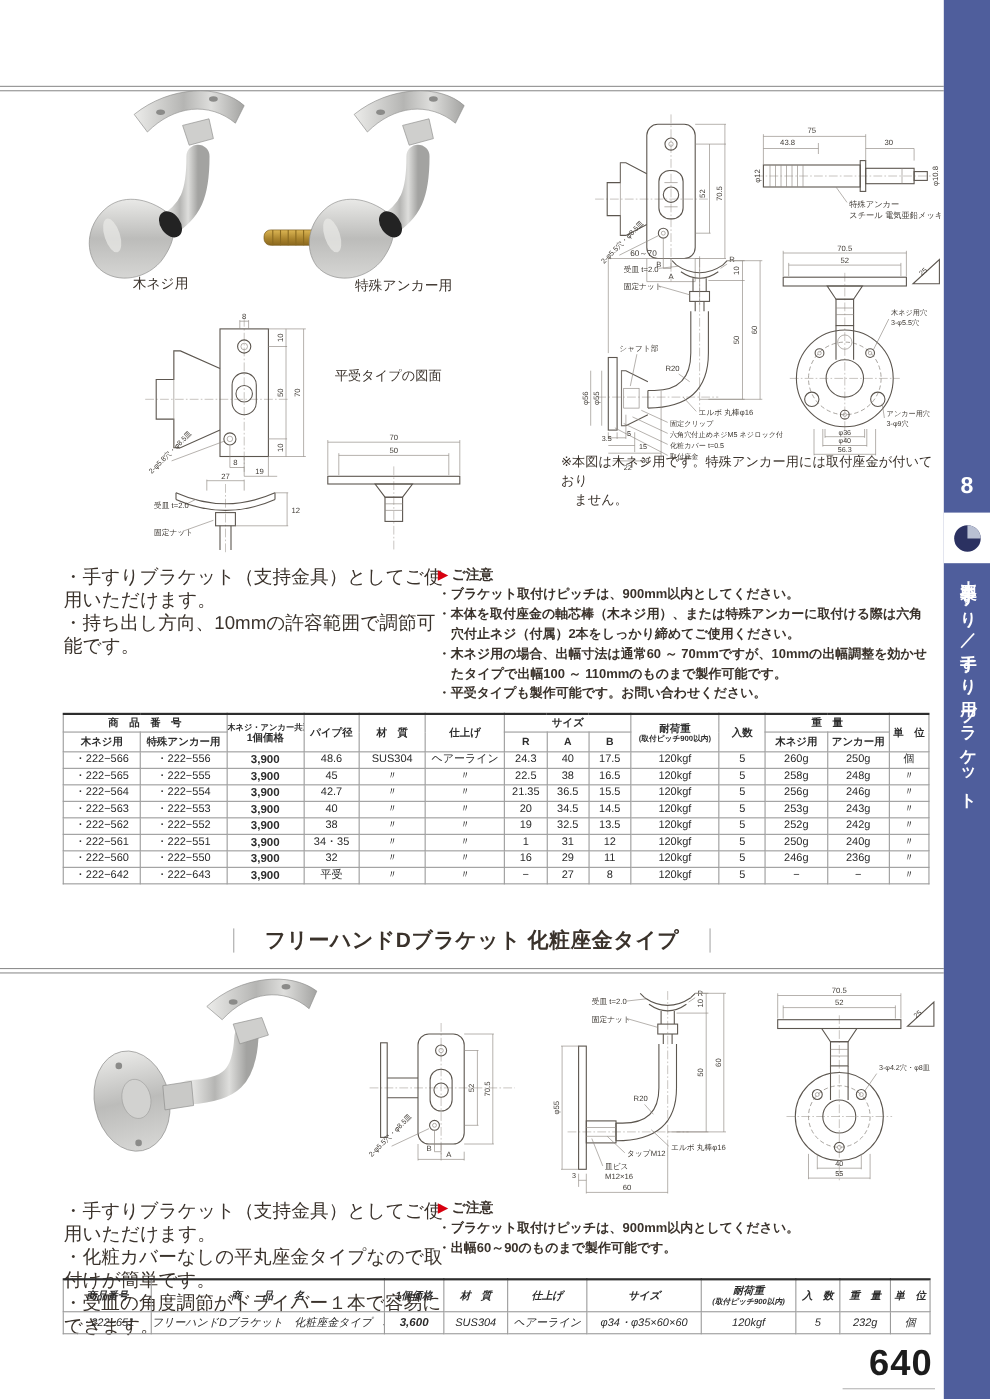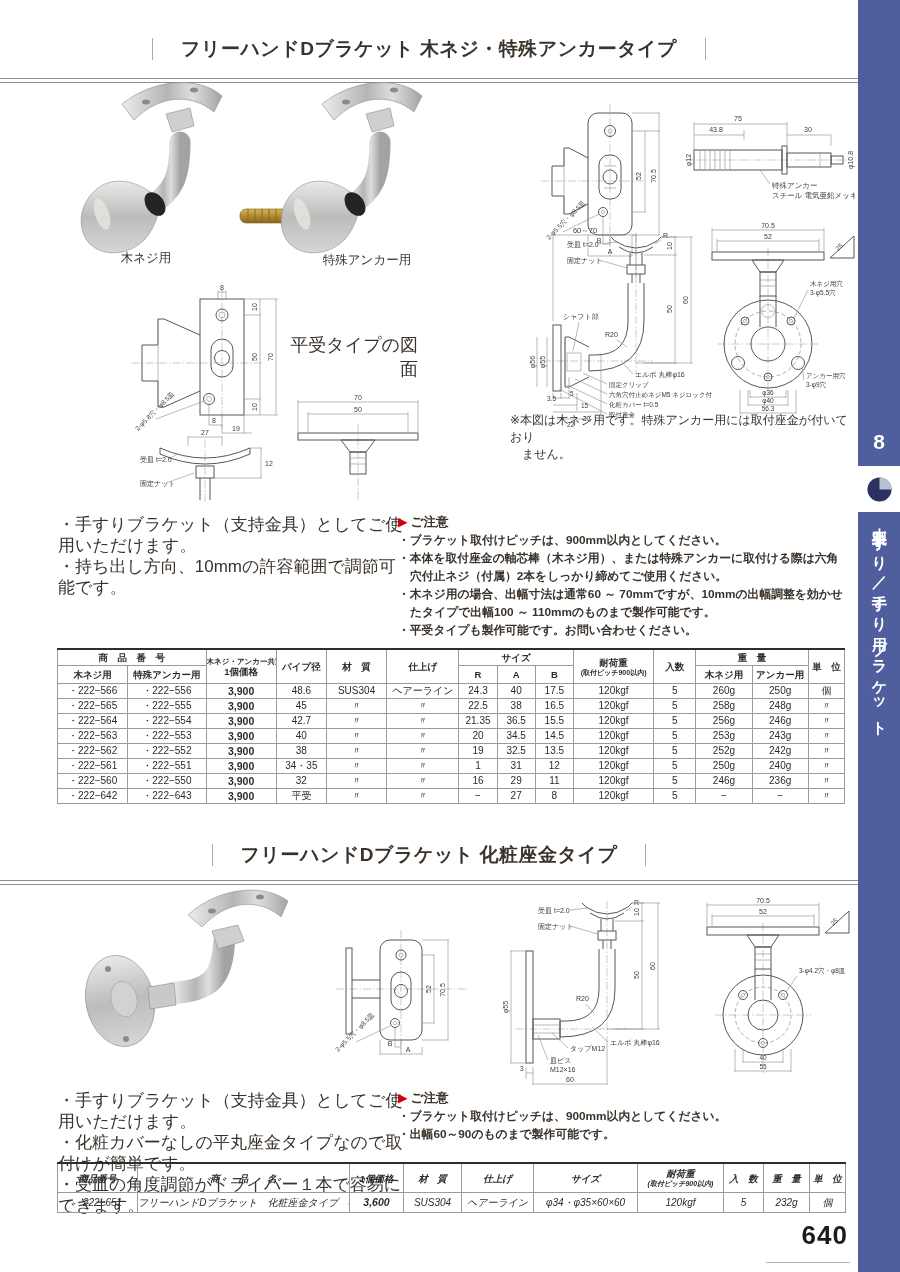--- a/index.html
+++ b/index.html
@@ -23,21 +23,21 @@
   th{font-size:9.5px;font-weight:bold;color:#2d2d2d;line-height:11px;}
   td{font-size:10px;color:#2b2b2b;line-height:14px;}
   .t1 tbody td{height:14px;}
   .t1 thead tr:first-child th{height:15px;}
   .t1 thead tr:last-child th{height:17px;}
   .t2 thead th{height:28px;}
   .t2 tbody td{height:19px;line-height:19px;}
   .sub{display:block;font-size:7.5px;line-height:9px;font-weight:bold;}
   .mainln{display:block;font-size:9.5px;line-height:11px;}
   .b{font-weight:bold;font-size:10.5px;}
-  .num640{font-size:26px;font-weight:bold;color:#1c1c1c;letter-spacing:1px;text-align:right;}
+  .num640{font-size:33px;font-weight:bold;color:#1c1c1c;letter-spacing:1px;text-align:right;}
   .band{background:#4f5e9c;}
   .tab8{color:#fff;font-size:21px;font-weight:bold;text-align:center;}
   .notch{background:#fff;display:flex;align-items:center;justify-content:center;}
   .vwrap{display:flex;justify-content:center;}
   .vtext{writing-mode:vertical-rl;text-orientation:upright;color:#fff;font-weight:bold;
          font-size:15px;letter-spacing:3px;}
   svg text{font-family:"Liberation Sans","DejaVu Sans",sans-serif;fill:#3f3a34;}
   .ln{fill:none;stroke:#5c564f;stroke-width:1;}
   .tn{fill:none;stroke:#8f8a84;stroke-width:.6;}
   .cl{fill:none;stroke:#9a958e;stroke-width:.5;stroke-dasharray:8 2 1.5 2;}
@@ -69,25 +69,20 @@
         <stop offset="1" stop-color="#8a681f"></stop>
       </linearGradient>
       <pattern id="hat" width="5" height="5" patternUnits="userSpaceOnUse" patternTransform="rotate(45)">
         <rect width="5" height="5" fill="#fff"></rect>
         <line x1="0" y1="0" x2="0" y2="5" stroke="#a09a93" stroke-width="1"></line>
       </pattern>
     </defs>
   </svg>
 
   
-  <div class="abs sec-title" style="left:0;top:36px;width:858px;">
-    <span class="tick"></span>
-    <span>フリーハンドDブラケット 木ネジ・特殊アンカータイプ</span>
-    <span class="tick"></span>
-  </div>
   <div class="abs rule2" style="left:0;top:78px;width:858px;"></div>
 
   
   <svg class="abs" style="left:62px;top:80px;" width="400" height="175" viewBox="0 0 400 175">
     <rect x="178" y="129" width="80" height="14" rx="6" fill="url(#gold)" stroke="#77591a" stroke-width=".6"></rect>
     <path d="M186 129 V143 M193 129 V143 M200 129 V143 M207 129 V143 M214 129 V143" stroke="#8a6a20" stroke-width="1" fill="none"></path>
     <g id="br1">
       <path d="M118 62 C118 96 112 112 88 126" stroke="url(#stg)" stroke-width="21" fill="none" stroke-linecap="round"></path>
       <path d="M60 24 C92 -2 138 -4 160 16 L152 32 C128 12 96 16 72 40 Z" fill="url(#stg)" stroke="#8d8d8b" stroke-width=".6"></path>
       <ellipse cx="84" cy="22" rx="4" ry="2.5" fill="#8b8b89"></ellipse>
@@ -170,21 +165,21 @@
     <text class="t7" transform="rotate(-90 149 24)" x="149" y="24" text-anchor="middle">10</text>
     <text class="t7" transform="rotate(-90 149 74)" x="149" y="74" text-anchor="middle">50</text>
     <text class="t7" transform="rotate(-90 149 124)" x="149" y="124" text-anchor="middle">10</text>
     <text class="t7" transform="rotate(-90 165 74)" x="165" y="74" text-anchor="middle">70</text>
     <path d="M101 122 V142 M114 132 V150 M101 142 H114 M114 150 H144 M136 132 V150" class="tn"></path>
     <text class="t7" x="106" y="140" text-anchor="middle">8</text>
     <text class="t7" x="128" y="148" text-anchor="middle">19</text>
     <path d="M48 136 L96 118" class="tn"></path>
     <text class="t65" transform="rotate(-45 30 148)" x="30" y="148">2-φ5.8穴・φ8.5皿</text>
   </svg>
-  <div class="abs caption" style="left:288px;top:333px;width:130px;text-align:right;font-size:18px;">平受タイプの図面</div>
+  <div class="abs caption" style="left:288px;top:333px;width:130px;text-align:center;font-size:12px;">平受タイプの図面</div>
 
   
   <svg class="abs" style="left:138px;top:428px;" width="135" height="78" viewBox="0 0 135 78">
     <path d="M67 12 V76" class="cl"></path>
     <path d="M22 20 Q67 40 112 20" class="ln"></path>
     <path d="M22 26 Q67 46 112 26" class="ln"></path>
     <path d="M22 20 V26 M112 20 V26" class="ln"></path>
     <rect x="58" y="38" width="18" height="12" class="ln" fill="url(#hat)"></rect>
     <path d="M62 50 V72 M72 50 V72" class="ln"></path>
     <path d="M50 18 V8 M84 18 V8 M50 9 H84" class="tn"></path>

